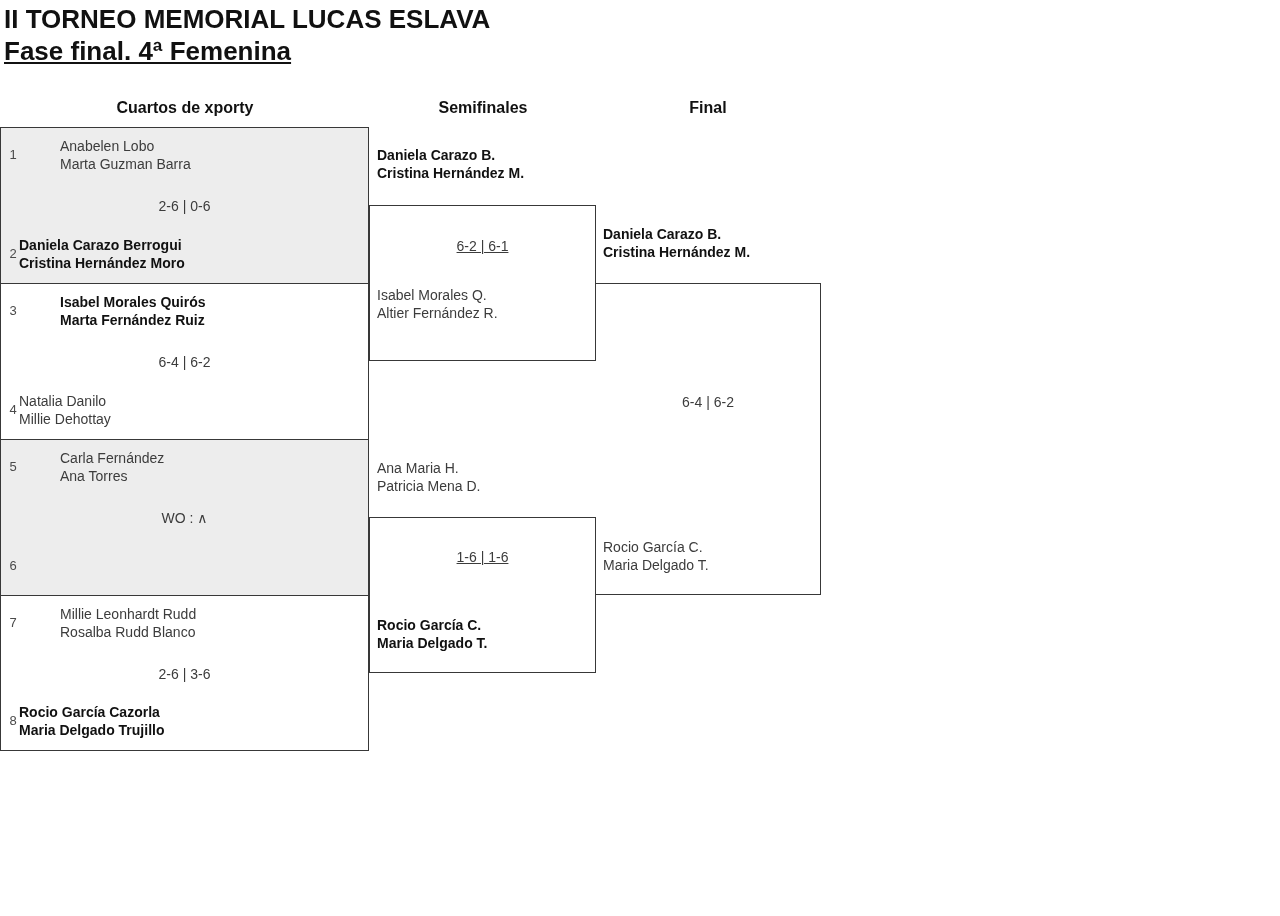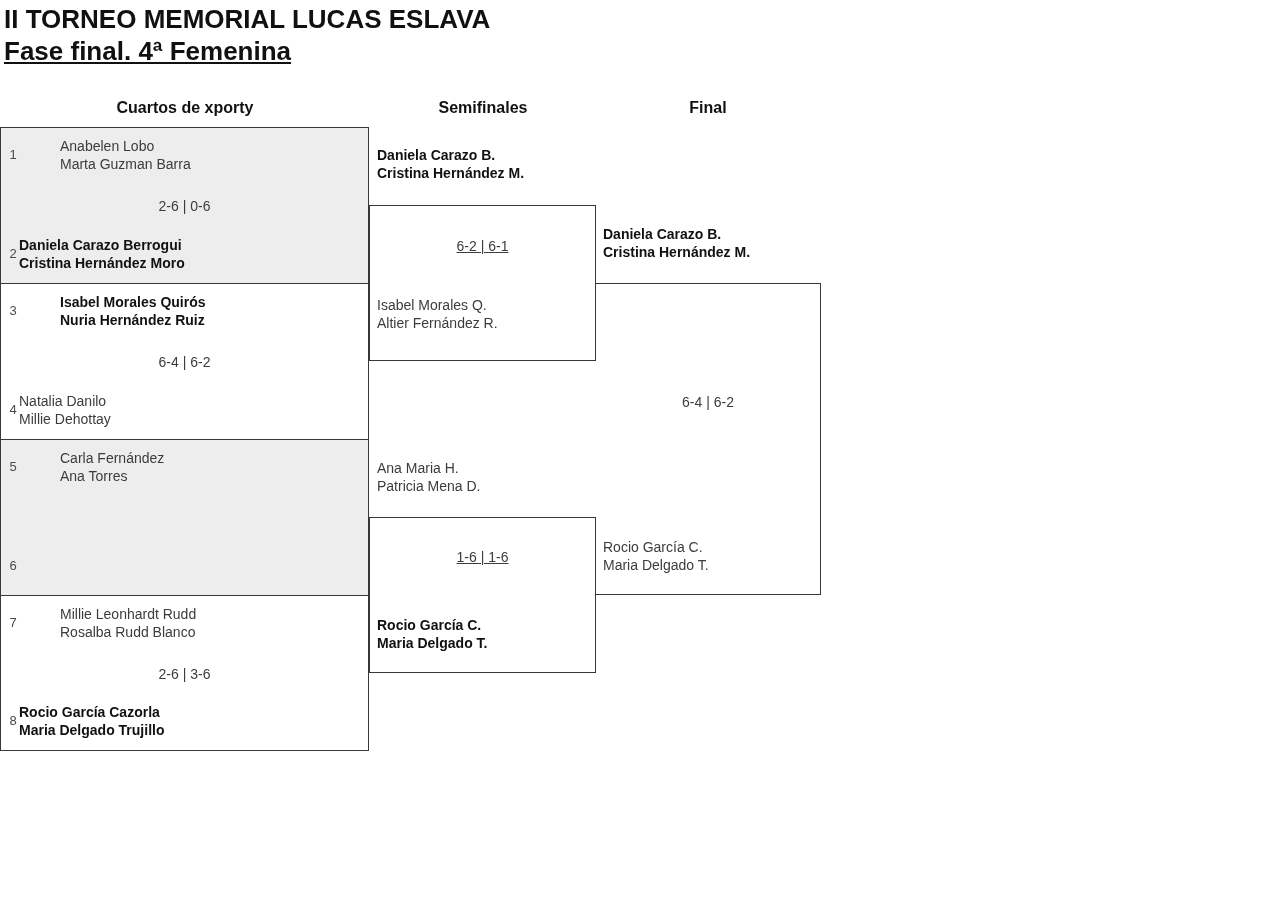--- a/index.html
+++ b/index.html
@@ -116,36 +116,37 @@
     <div class="team team-bottom winner">
       <div class="line">Daniela Carazo Berrogui</div>
       <div class="line">Cristina Hernández Moro</div>
     </div>
   </div>
 
   <div class="match bg-white" style="top:283px;height:157px">
     <div class="seed seed-top">3</div>
     <div class="team team-top winner">
       <div class="line">Isabel Morales Quirós</div>
-      <div class="line">Nuria Hernández Ruiz</div>
+      <div class="line">Marta Fernández Ruiz</div>
     </div>
     <div class="score">6-4 | 6-2</div>
     <div class="seed seed-bottom">4</div>
     <div class="team team-bottom">
       <div class="line">Natalia Danilo</div>
       <div class="line">Millie Dehottay</div>
     </div>
   </div>
 
   <div class="match bg-gray" style="top:439px;height:157px">
     <div class="seed seed-top">5</div>
     <div class="team team-top">
       <div class="line">Carla Fernández</div>
       <div class="line">Ana Torres</div>
     </div>
+    <div class="score">WO : ∧</div>
     <div class="seed seed-bottom">6</div>
   </div>
 
   <div class="match bg-white" style="top:595px;height:156px">
     <div class="seed seed-top">7</div>
     <div class="team team-top">
       <div class="line">Millie Leonhardt Rudd</div>
       <div class="line">Rosalba Rudd Blanco</div>
     </div>
     <div class="score">2-6 | 3-6</div>
@@ -157,21 +158,21 @@
   </div>
 
   <div class="sf-box" style="top:205px;height:156px"></div>
   <div class="sf-box" style="top:517px;height:156px"></div>
 
   <div class="float-team team winner" style="left:377px;top:146px">
     <div class="line">Daniela Carazo B.</div>
     <div class="line">Cristina Hernández M.</div>
   </div>
   <div class="float-score sf-col-score" style="top:237px">6-2 | 6-1</div>
-  <div class="float-team team" style="left:377px;top:296px">
+  <div class="float-team team" style="left:377px;top:286px">
     <div class="line">Isabel Morales Q.</div>
     <div class="line">Altier Fernández R.</div>
   </div>
 
   <div class="float-team team" style="left:377px;top:459px">
     <div class="line">Ana Maria H.</div>
     <div class="line">Patricia Mena D.</div>
   </div>
   <div class="float-score sf-col-score" style="top:548px">1-6 | 1-6</div>
   <div class="float-team team winner" style="left:377px;top:616px">

